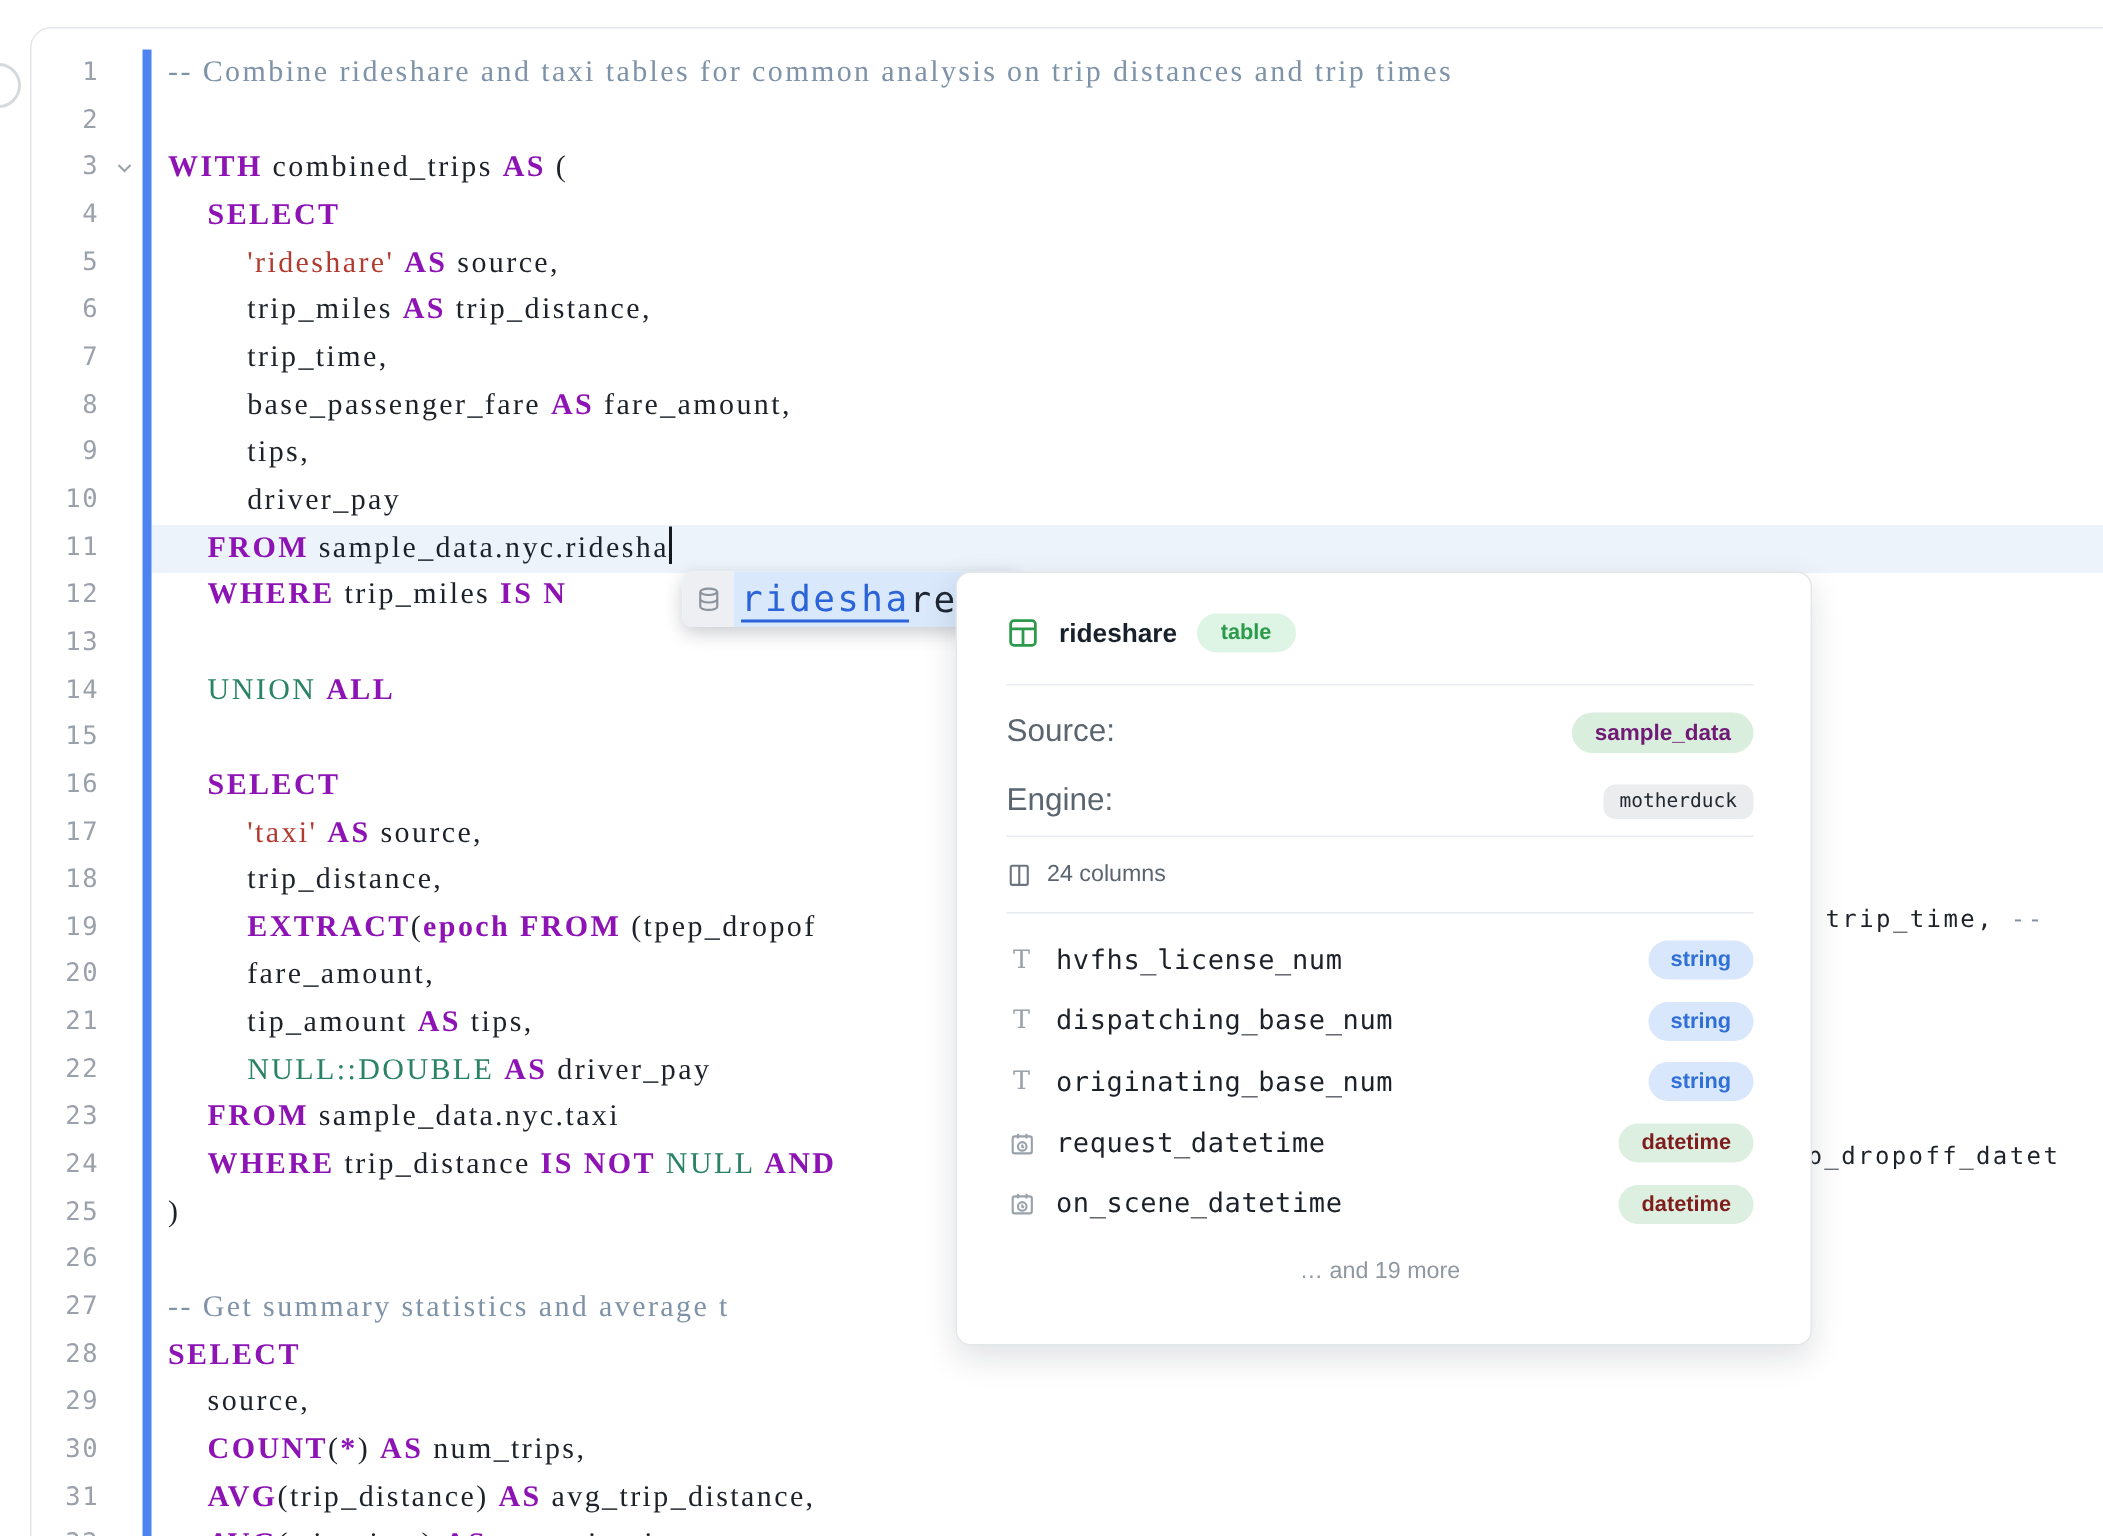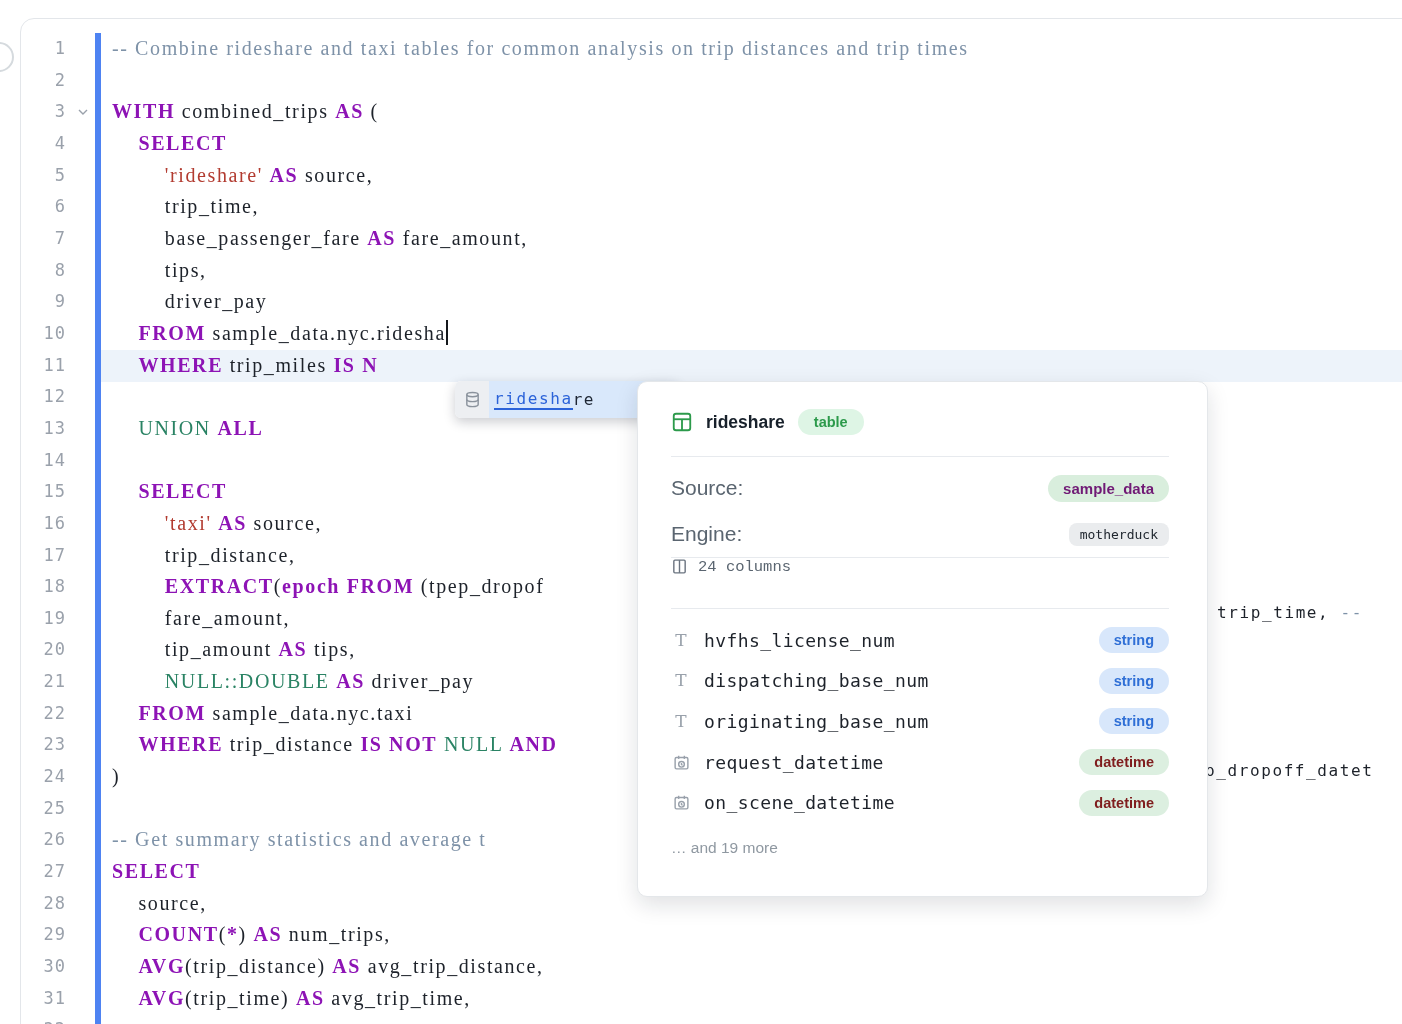--- a/index.html
+++ b/index.html
@@ -40,21 +40,21 @@
     font-family:"DejaVu Sans Mono",monospace;font-size:16px;letter-spacing:1.6px;color:#1d222a;}
   
   .autocomplete{
     position:absolute;left:455px;top:381px;width:224px;height:37px;z-index:6;
     display:flex;border-radius:6px;box-shadow:0 4px 12px rgba(16,24,40,.22);background:#fff;
   }
   .ac-icon-cell{width:34px;background:#edeff2;border-radius:6px 0 0 6px;
     display:flex;align-items:center;justify-content:center;flex:none;}
   .ac-item{flex:1;background:#d9e8fb;border-radius:0 6px 6px 0;
     display:flex;align-items:center;padding-left:5px;
-    font-family:"DejaVu Sans Mono",monospace;font-size:16px;letter-spacing:1.6px;}
+    font-family:"DejaVu Sans Mono",monospace;font-size:24px;letter-spacing:1.6px;}
   .ac-match{color:#2b63d9;border-bottom:2px solid #2b63d9;}
   .ac-rest{color:#1e2633;}
   
   .tooltip{
     position:absolute;left:637px;top:381px;width:571px;height:516px;z-index:8;box-sizing:border-box;
     background:#ffffff;border:1px solid #e4e7ea;border-radius:10px;
     box-shadow:0 8px 22px rgba(16,24,40,.13);padding:0 38px 0 33px;
   }
   .tt-header{margin-top:22px;height:36px;display:flex;align-items:center;gap:13px;}
   .tt-title{font-size:17.5px;font-weight:bold;color:#18212b;}
@@ -62,29 +62,29 @@
     padding:5px 16px;border-radius:999px;}
   .tt-hr{border:none;border-top:1px solid #e7eaee;margin:0;}
   .hr1{margin-top:16px;}
   .meta-rows{padding-top:8px;}
   .meta-row{height:46px;display:flex;align-items:center;}
   .meta-label{font-size:21px;color:#5a6570;}
   .pill{margin-left:auto;border-radius:999px;}
   .pill-green{background:#d9eedd;color:#701a75;font-weight:bold;font-size:15px;padding:5px 15px;}
   .pill-gray{background:#eaecee;color:#212830;font-size:13px;padding:4px 11px;border-radius:8px;
     font-family:"DejaVu Sans Mono",monospace;}
-  .count-row{height:50px;display:flex;align-items:flex-start;gap:10px;color:#5a6570;font-size:15.5px;font-family:Liberation Mono, monospace;}
+  .count-row{height:50px;display:flex;align-items:center;gap:10px;color:#5a6570;font-size:15.5px;}
   .col-list{padding-top:11px;}
   .col-row{height:40.6px;display:flex;align-items:center;gap:13px;}
   .col-icon{width:20px;display:flex;align-items:center;justify-content:center;flex:none;color:#99a1ab;}
   .col-name{font-family:"DejaVu Sans Mono",monospace;font-size:18px;letter-spacing:.4px;color:#1d222a;}
   .type-badge{margin-left:auto;font-weight:bold;font-size:14.5px;padding:5px 15px;border-radius:999px;}
   .type-blue{background:#d8e7fb;color:#2f6fd6;}
   .type-green{background:#dcefe0;color:#7f1d1d;}
-  .tt-more{margin-top:6px;height:38px;line-height:38px;text-align:left;color:#8f98a1;font-size:15.5px;}
+  .tt-more{margin-top:6px;height:38px;line-height:38px;text-align:center;color:#8f98a1;font-size:15.5px;}
   .t-glyph{font-family:"DejaVu Serif",serif;font-size:17px;color:#99a1ab;line-height:1;}
 </style>
 </head>
 <body>
 
 <div class="editor-panel"></div>
 <div class="partial-circle"></div>
 
 <div class="active-line-bg"></div>
 <div class="blue-bar"></div>
@@ -128,20 +128,21 @@
     <polyline points="2,4 6,8 10,4" fill="none" stroke="#9aa1ab" stroke-width="1.4"></polyline>
   </svg>
 </div>
 
 <div class="lines">
     <div class="code-line"><span class="tk-cmt">-- Combine rideshare and taxi tables for common analysis on trip distances and trip times</span></div>
     <div class="code-line"></div>
     <div class="code-line"><span class="tk-kw">WITH</span><span class="tk-def"> combined_trips </span><span class="tk-kw">AS</span><span class="tk-def"> (</span></div>
     <div class="code-line"><span class="tk-def">    </span><span class="tk-kw">SELECT</span></div>
     <div class="code-line"><span class="tk-def">        </span><span class="tk-str">'rideshare'</span><span class="tk-def"> </span><span class="tk-kw">AS</span><span class="tk-def"> source,</span></div>
+    <div class="code-line"><span class="tk-def">        trip_miles </span><span class="tk-kw">AS</span><span class="tk-def"> trip_distance,</span></div>
     <div class="code-line"><span class="tk-def">        trip_time,</span></div>
     <div class="code-line"><span class="tk-def">        base_passenger_fare </span><span class="tk-kw">AS</span><span class="tk-def"> fare_amount,</span></div>
     <div class="code-line"><span class="tk-def">        tips,</span></div>
     <div class="code-line"><span class="tk-def">        driver_pay</span></div>
     <div class="code-line"><span class="tk-def">    </span><span class="tk-kw">FROM</span><span class="tk-def"> sample_data.nyc.ridesha</span><span class="cursor"></span></div>
     <div class="code-line"><span class="tk-def">    </span><span class="tk-kw">WHERE</span><span class="tk-def"> trip_miles </span><span class="tk-kw">IS</span><span class="tk-def"> </span><span class="tk-kw">N</span></div>
     <div class="code-line"></div>
     <div class="code-line"><span class="tk-def">    </span><span class="tk-grn">UNION</span><span class="tk-def"> </span><span class="tk-kw">ALL</span></div>
     <div class="code-line"></div>
     <div class="code-line"><span class="tk-def">    </span><span class="tk-kw">SELECT</span></div>

